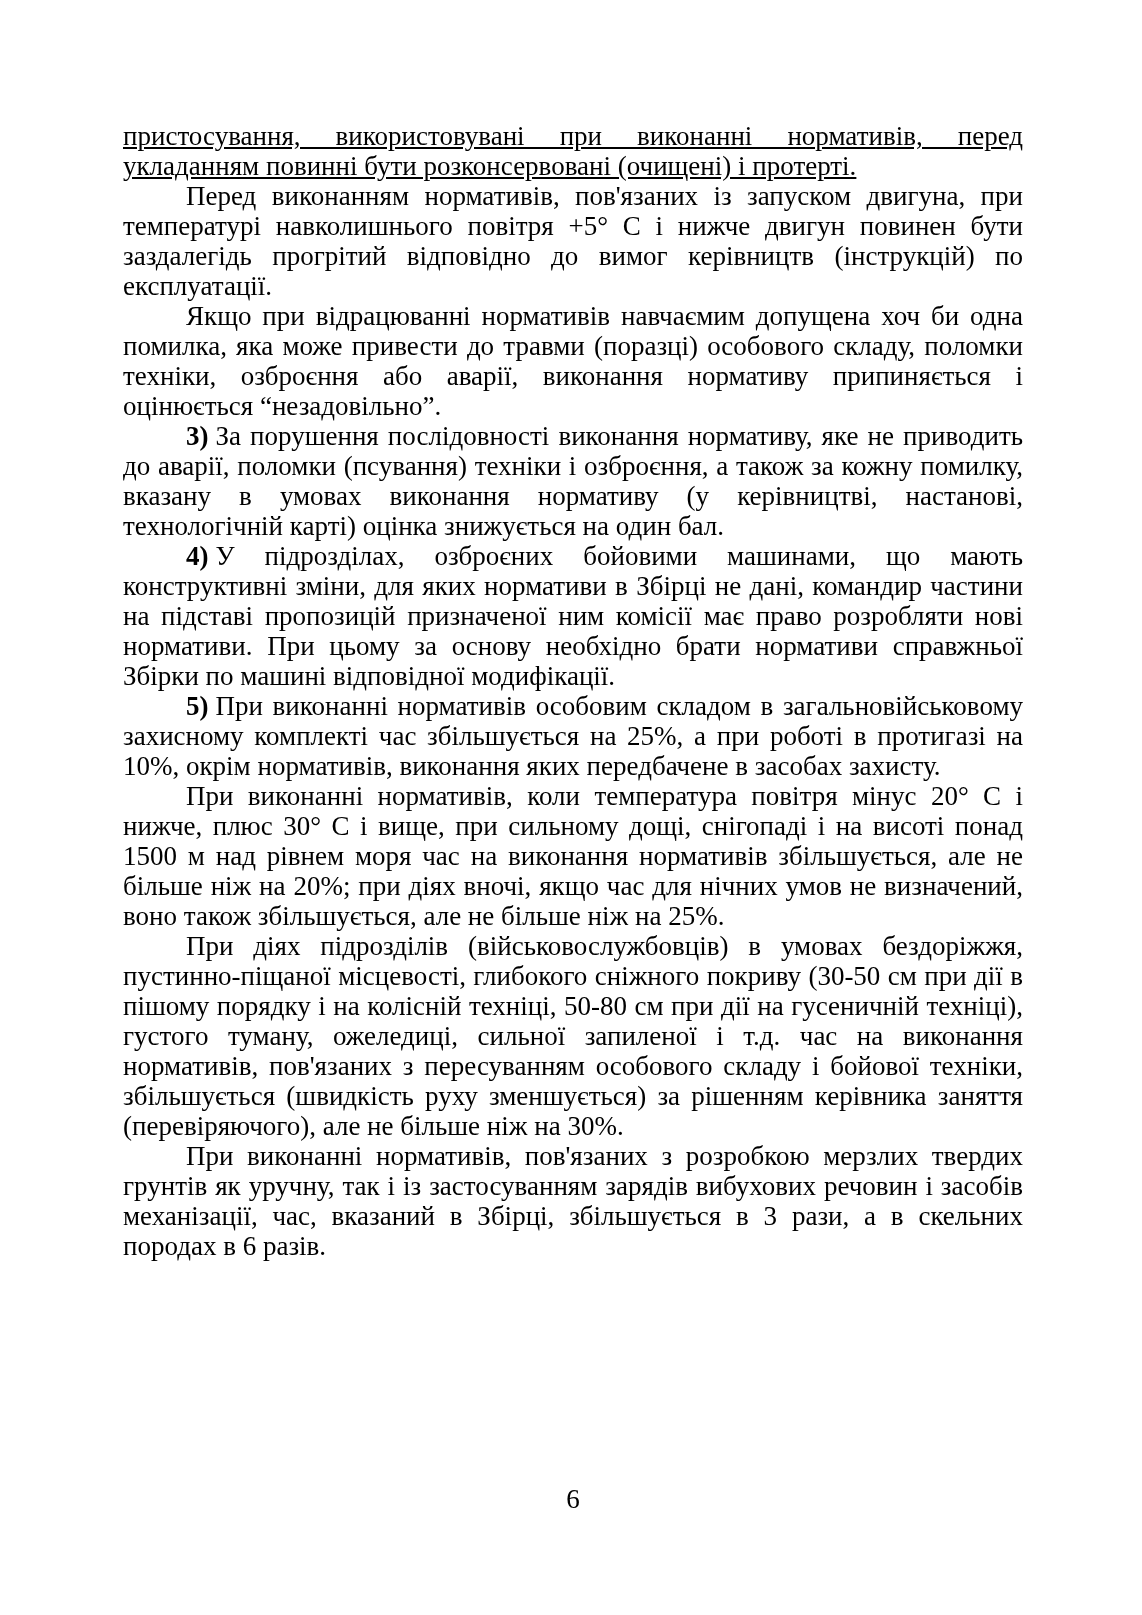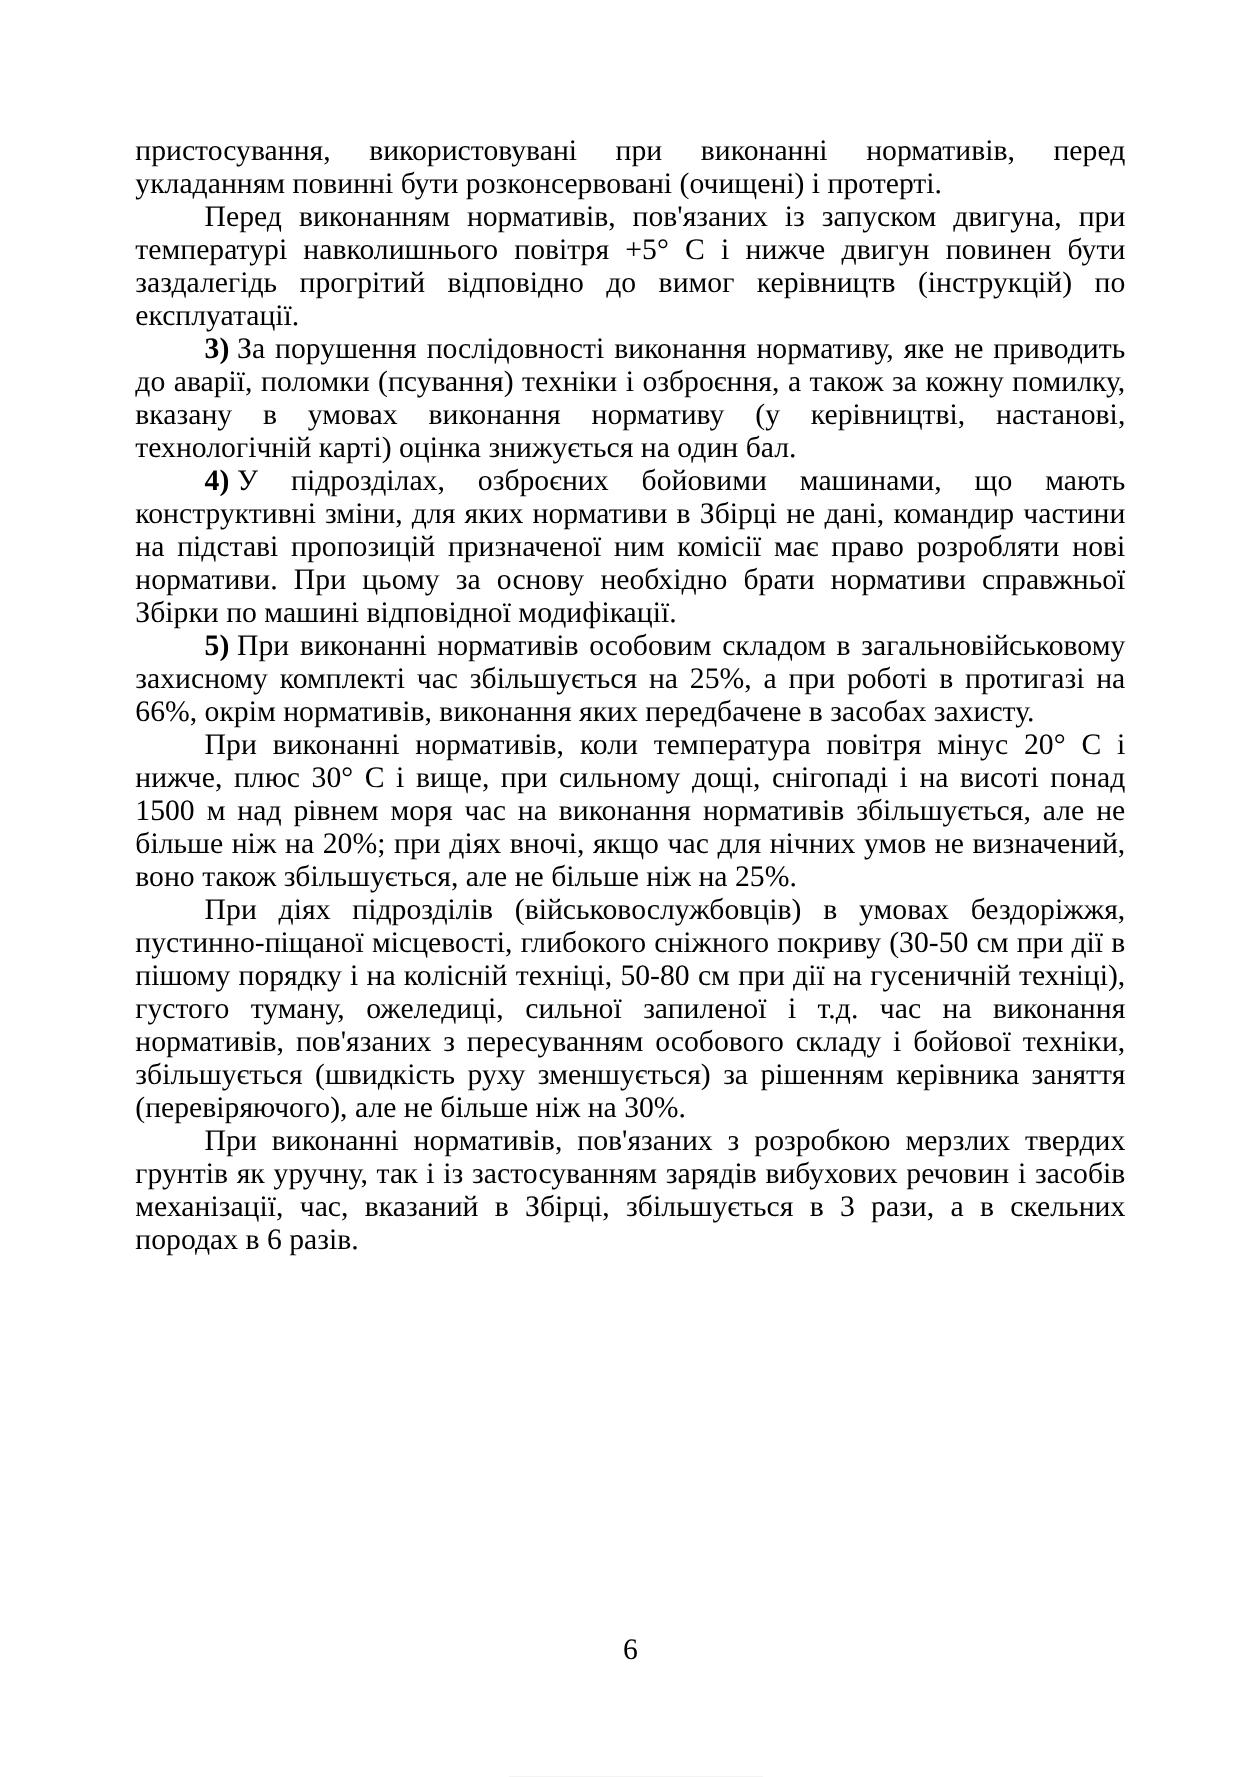--- a/index.html
+++ b/index.html
@@ -26,20 +26,21 @@
     line-height: 30px;
     text-align: justify;
   }
   .text-block p {
     margin: 0;
     padding: 0;
     text-indent: 63px;
   }
   .text-block p.noindent {
     text-indent: 0;
+    text-decoration: underline;
   }
   .bprefix {
     font-weight: bold;
     margin-right: 0.26em;
   }
   .bprefix:empty {
     display: none;
     margin: 0;
   }
   .page-number {
@@ -57,26 +58,27 @@
 
 <div class="page">
 
   <div class="text-block">
 
     <p class="noindent"><span>пристосування, використовувані при виконанні нормативів, перед укладанням повинні бути розконсервовані (очищені) і протерті.</span></p>
 
     <p><span>Перед виконанням нормативів, пов'язаних із запуском двигуна, при температурі навколишнього повітря +5° С і нижче двигун повинен бути заздалегідь прогрітий відповідно до вимог керівництв (інструкцій) по експлуатації.</span></p>
 
 
+    <p><span>Якщо при відрацюванні нормативів навчаємим допущена хоч би одна помилка, яка може привести до травми (поразці) особового складу, поломки техніки, озброєння або аварії, виконання нормативу припиняється і оцінюється “незадовільно”.</span></p>
 
     <p><span class="bprefix">3)</span><span>За порушення послідовності виконання нормативу, яке не приводить до аварії, поломки (псування) техніки і озброєння, а також за кожну помилку, вказану в умовах виконання нормативу (у керівництві, настанові, технологічній карті) оцінка знижується на один бал.</span></p>
 
     <p><span class="bprefix">4)</span><span>У підрозділах, озброєних бойовими машинами, що мають конструктивні зміни, для яких нормативи в Збірці не дані, командир частини на підставі пропозицій призначеної ним комісії має право розробляти нові нормативи. При цьому за основу необхідно брати нормативи справжньої Збірки по машині відповідної модифікації.</span></p>
 
-    <p><span class="bprefix">5)</span><span>При виконанні нормативів особовим складом в загальновійськовому захисному комплекті час збільшується на 25%, а при роботі в протигазі на 66%, окрім нормативів, виконання яких передбачене в засобах захисту.</span></p>
+    <p><span class="bprefix">5)</span><span>При виконанні нормативів особовим складом в загальновійськовому захисному комплекті час збільшується на 25%, а при роботі в протигазі на 10%, окрім нормативів, виконання яких передбачене в засобах захисту.</span></p>
 
     <p><span>При виконанні нормативів, коли температура повітря мінус 20° С і нижче, плюс 30° С і вище, при сильному дощі, снігопаді і на висоті понад 1500 м над рівнем моря час на виконання нормативів збільшується, але не більше ніж на 20%; при діях вночі, якщо час для нічних умов не визначений, воно також збільшується, але не більше ніж на 25%.</span></p>
 
     <p><span>При діях підрозділів (військовослужбовців) в умовах бездоріжжя, пустинно-піщаної місцевості, глибокого сніжного покриву (30-50 см при дії в пішому порядку і на колісній техніці, 50-80 см при дії на гусеничній техніці), густого туману, ожеледиці, сильної запиленої і т.д. час на виконання нормативів, пов'язаних з пересуванням особового складу і бойової техніки, збільшується (швидкість руху зменшується) за рішенням керівника заняття (перевіряючого), але не більше ніж на 30%.</span></p>
 
     <p><span>При виконанні нормативів, пов'язаних з розробкою мерзлих твердих грунтів як уручну, так і із застосуванням зарядів вибухових речовин і засобів механізації, час, вказаний в Збірці, збільшується в 3 рази, а в скельних породах в 6 разів.</span></p>
 
 
   </div>
 

